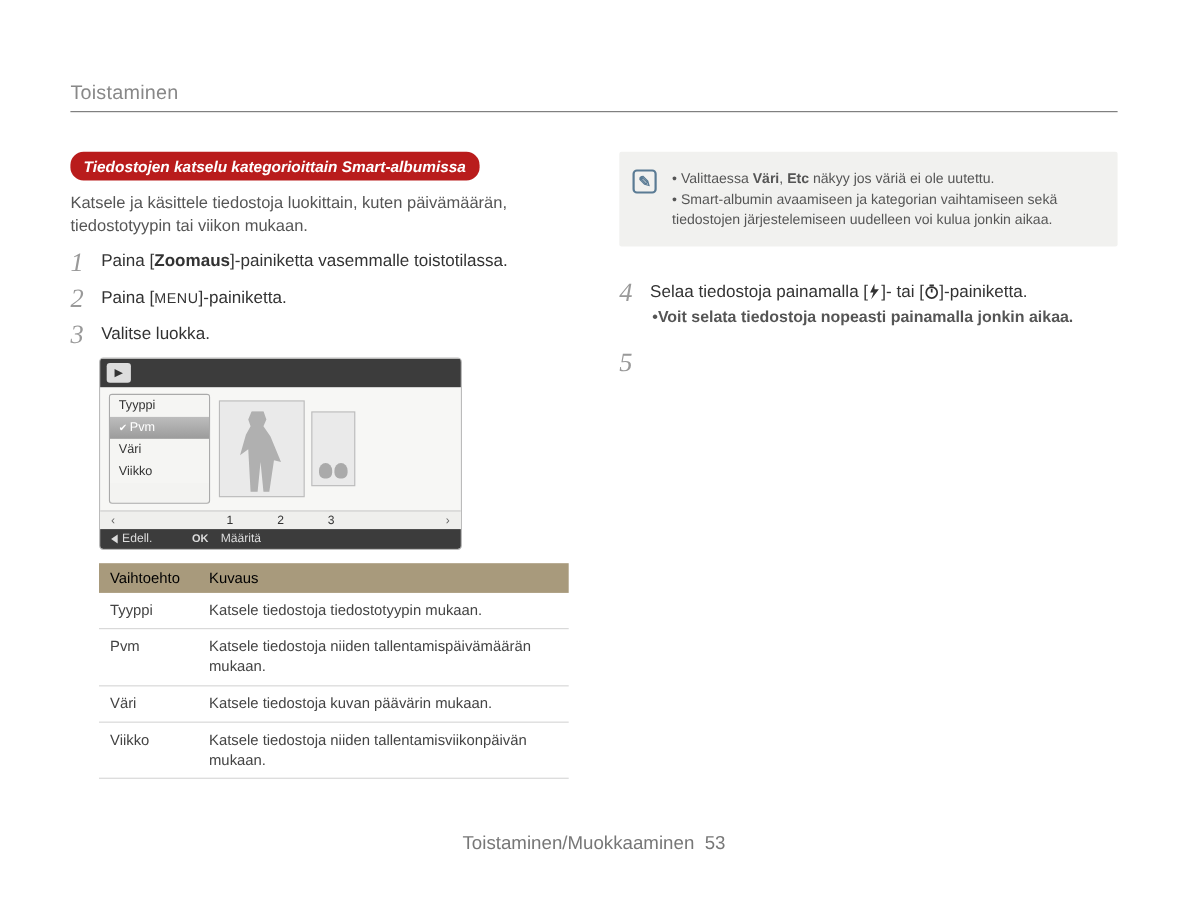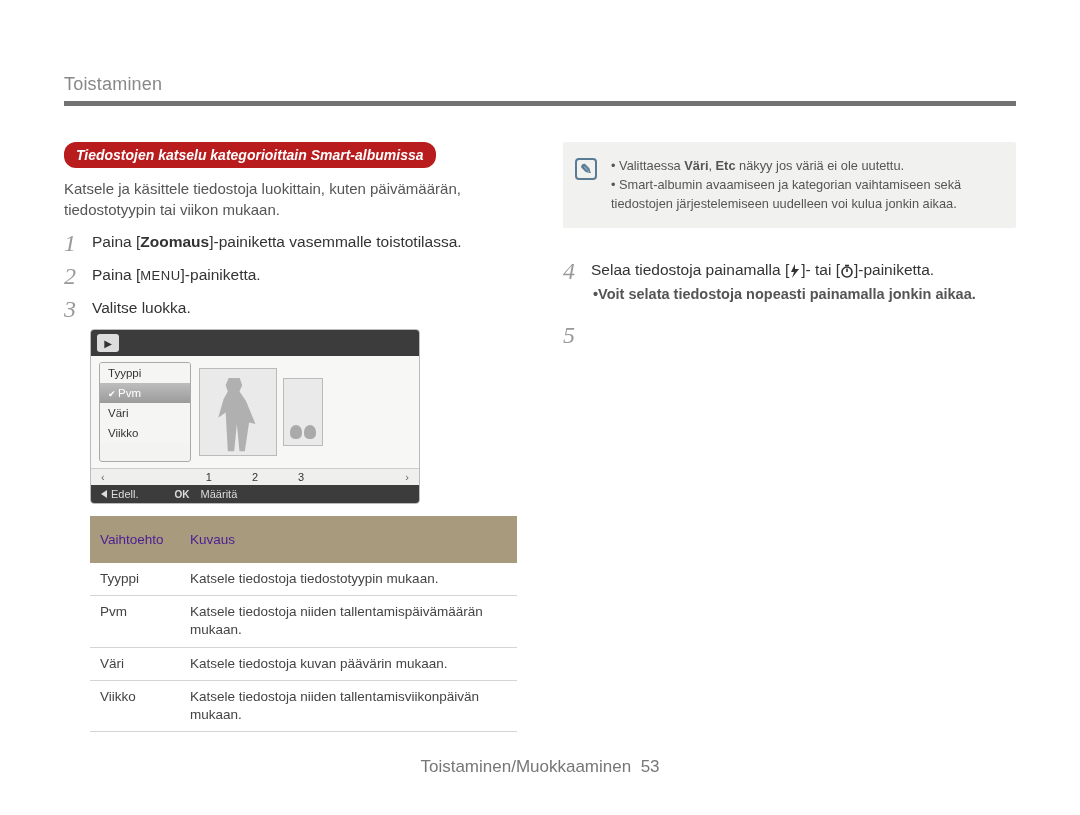--- a/index.html
+++ b/index.html
@@ -12,21 +12,21 @@
     background: #fff;
     position: relative;
   }
   .page {
     padding: 74px 64px 0 64px;
   }
   .page-title {
     font-size: 18px;
     color: #888;
     font-weight: normal;
-    border-bottom: 5px solid #737373;
+    border-bottom: 1px solid #737373;
     padding-bottom: 6px;
     margin-bottom: 36px;
     letter-spacing: 0.2px;
   }
   .columns {
     display: flex;
     gap: 46px;
   }
   .col { flex: 1 1 50%; }
 
@@ -186,24 +186,24 @@
   
   table.opt {
     width: 100%;
     border-collapse: collapse;
     margin-left: 26px;
     width: calc(100% - 26px);
     font-size: 13.5px;
   }
   table.opt th {
     background:#a89a7c;
-    color:#4c1d95;
+    color:#000000;
     font-weight: normal;
     text-align:left;
-    padding:16px 10px;
+    padding:6px 10px;
   }
   table.opt td {
     border-bottom:1px solid #d5d5d5;
     padding:7px 10px;
     color:#444;
     vertical-align: top;
     line-height:1.35;
   }
   table.opt td.k { width: 90px; }
 

